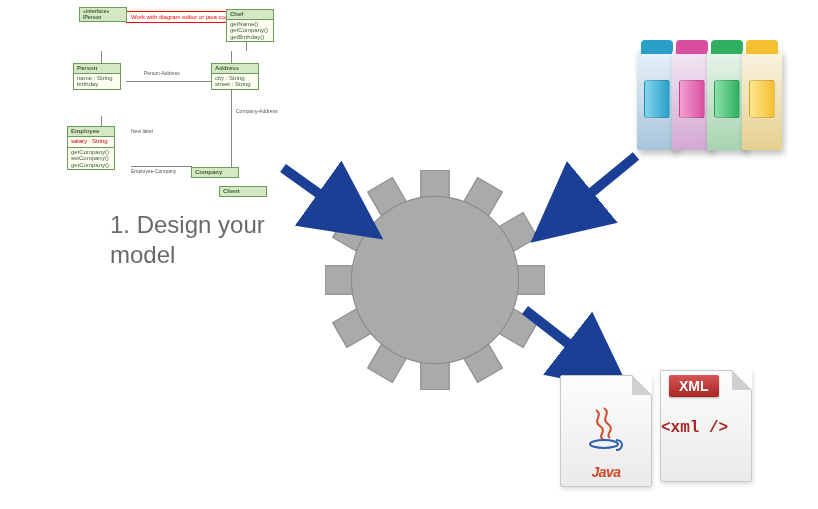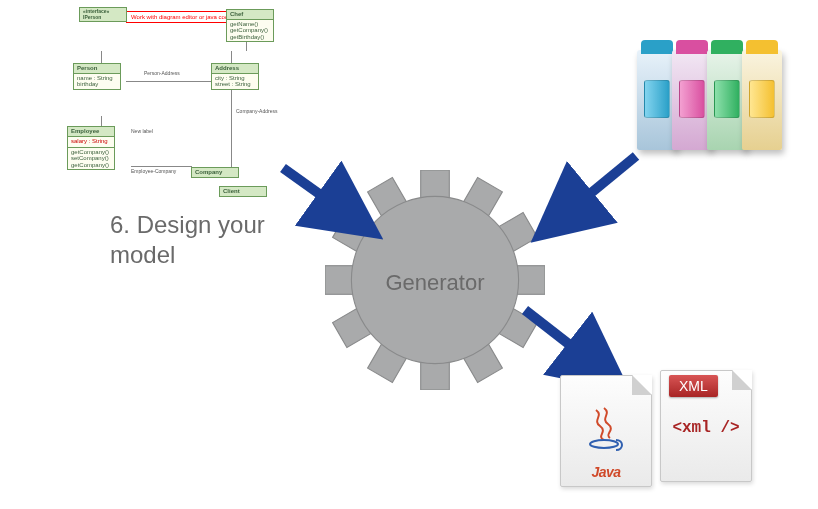--- a/index.html
+++ b/index.html
@@ -168,30 +168,29 @@
     top: 30px;
     transform: translateX(-50%);
   }
   .xml-badge {
     position: absolute;
     top: 4px;
     left: 8px;
     background: linear-gradient(#d85555, #a82525);
     color: #fff;
     font-size: 14px;
-    font-weight: normal;
+    font-weight: bold;
     padding: 3px 10px;
     border-radius: 2px;
     box-shadow: 0 1px 2px rgba(0,0,0,0.3);
   }
   .xml-text {
     position: absolute;
     top: 48px;
     left: 0; right: 0;
-    text-align: center;
     font-family: "Courier New", monospace;
     font-size: 16px;
     color: #a82525;
     font-weight: bold;
   }
 </style>
 </head>
 <body>
 
 <div class="uml-box">
@@ -260,21 +259,21 @@
       <div class="uml-header"><span>Company</span></div>
     </div>
 
     <div class="uml-class" style="left:188px; top:185px;">
       <div class="uml-header"><span>Client</span></div>
     </div>
   </div>
 </div>
 
 <div class="step-label">
-  <span style="white-space:pre-line;">6. Design your
+  <span style="white-space:pre-line;">1. Design your
 model</span>
 </div>
 
 <div class="gear-wrap">
   <svg viewBox="0 0 200 200" width="220" height="220">
     <g transform="translate(100,100)">
       <g fill="#a9aaab" stroke="#898a8b" stroke-width="1">
 
         <g>
           <rect x="-13" y="-100" width="26" height="30" transform="rotate(0)"></rect>
@@ -287,21 +286,20 @@
           <rect x="-13" y="-100" width="26" height="30" transform="rotate(210)"></rect>
           <rect x="-13" y="-100" width="26" height="30" transform="rotate(240)"></rect>
           <rect x="-13" y="-100" width="26" height="30" transform="rotate(270)"></rect>
           <rect x="-13" y="-100" width="26" height="30" transform="rotate(300)"></rect>
           <rect x="-13" y="-100" width="26" height="30" transform="rotate(330)"></rect>
         </g>
         <circle r="76"></circle>
       </g>
     </g>
   </svg>
-  <div class="gear-label">Generator</div>
 </div>
 
 <svg class="arrow" style="left:275px; top:160px;" width="110" height="85">
   <defs>
       <marker id="ah1" markerWidth="8" markerHeight="8" refX="6" refY="4" orient="auto">
         <path d="M0,0 L8,4 L0,8 Z" fill="#1b3f95"></path>
       </marker>
     </defs>
   <line x1="8" y1="8" x2="92" y2="68" stroke="#1b3f95" stroke-width="10" marker-end="url(#ah1)"></line>
 </svg>

